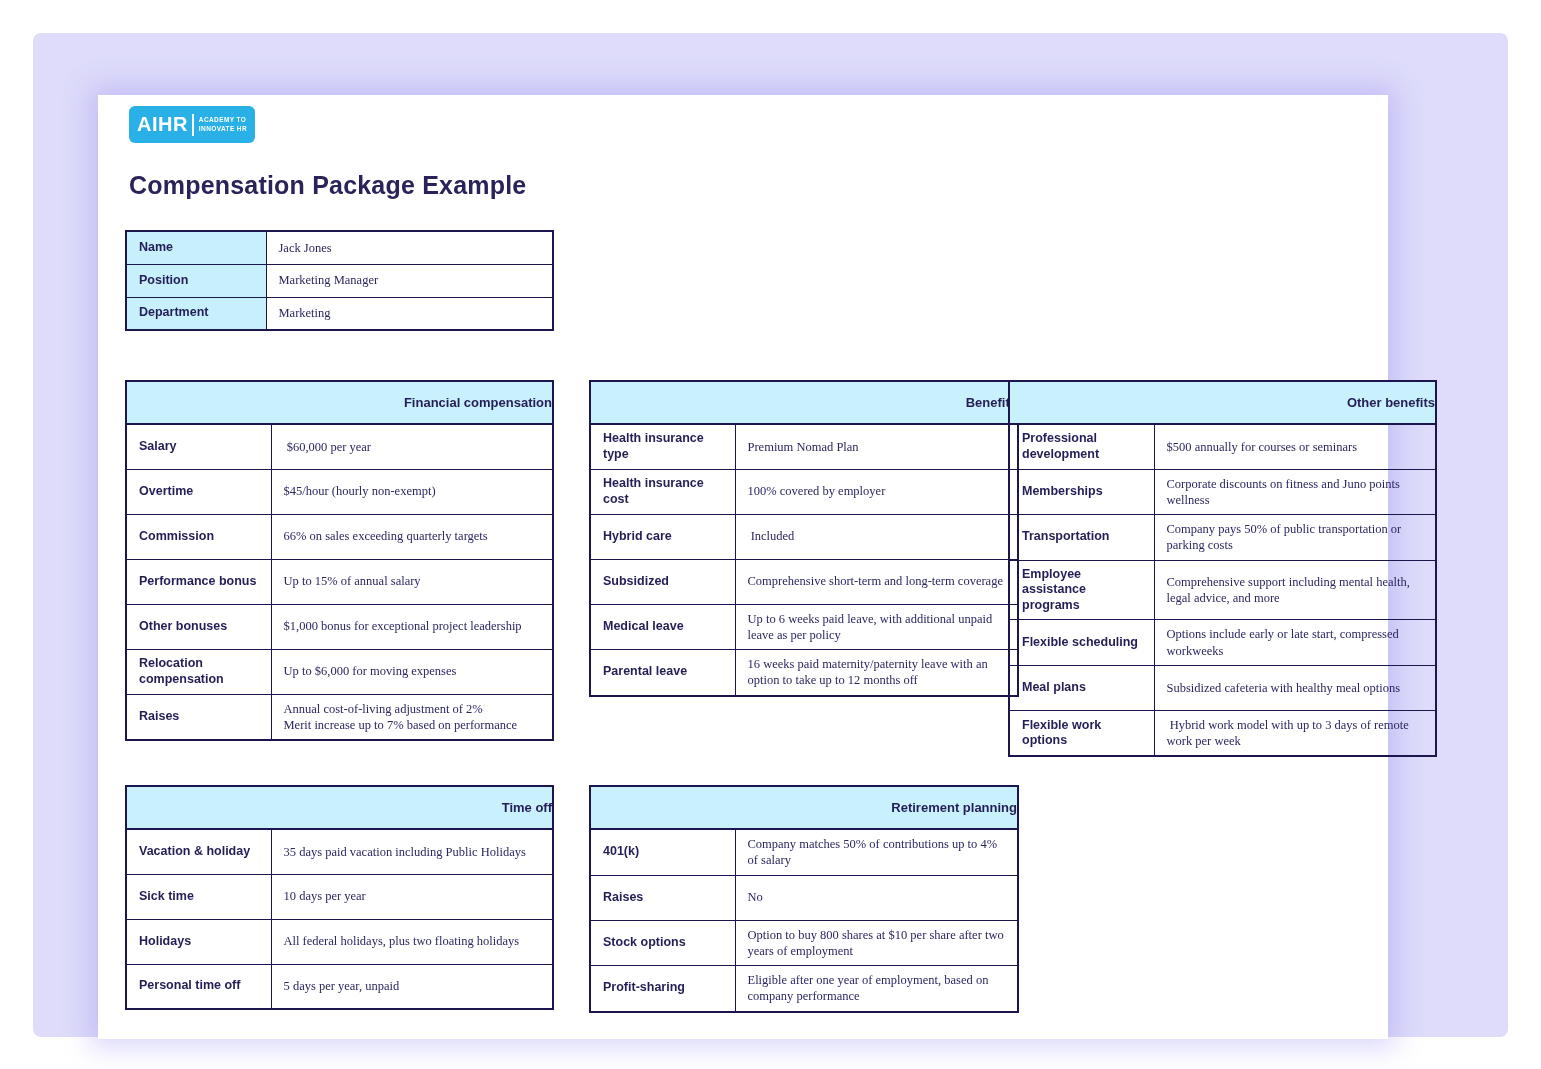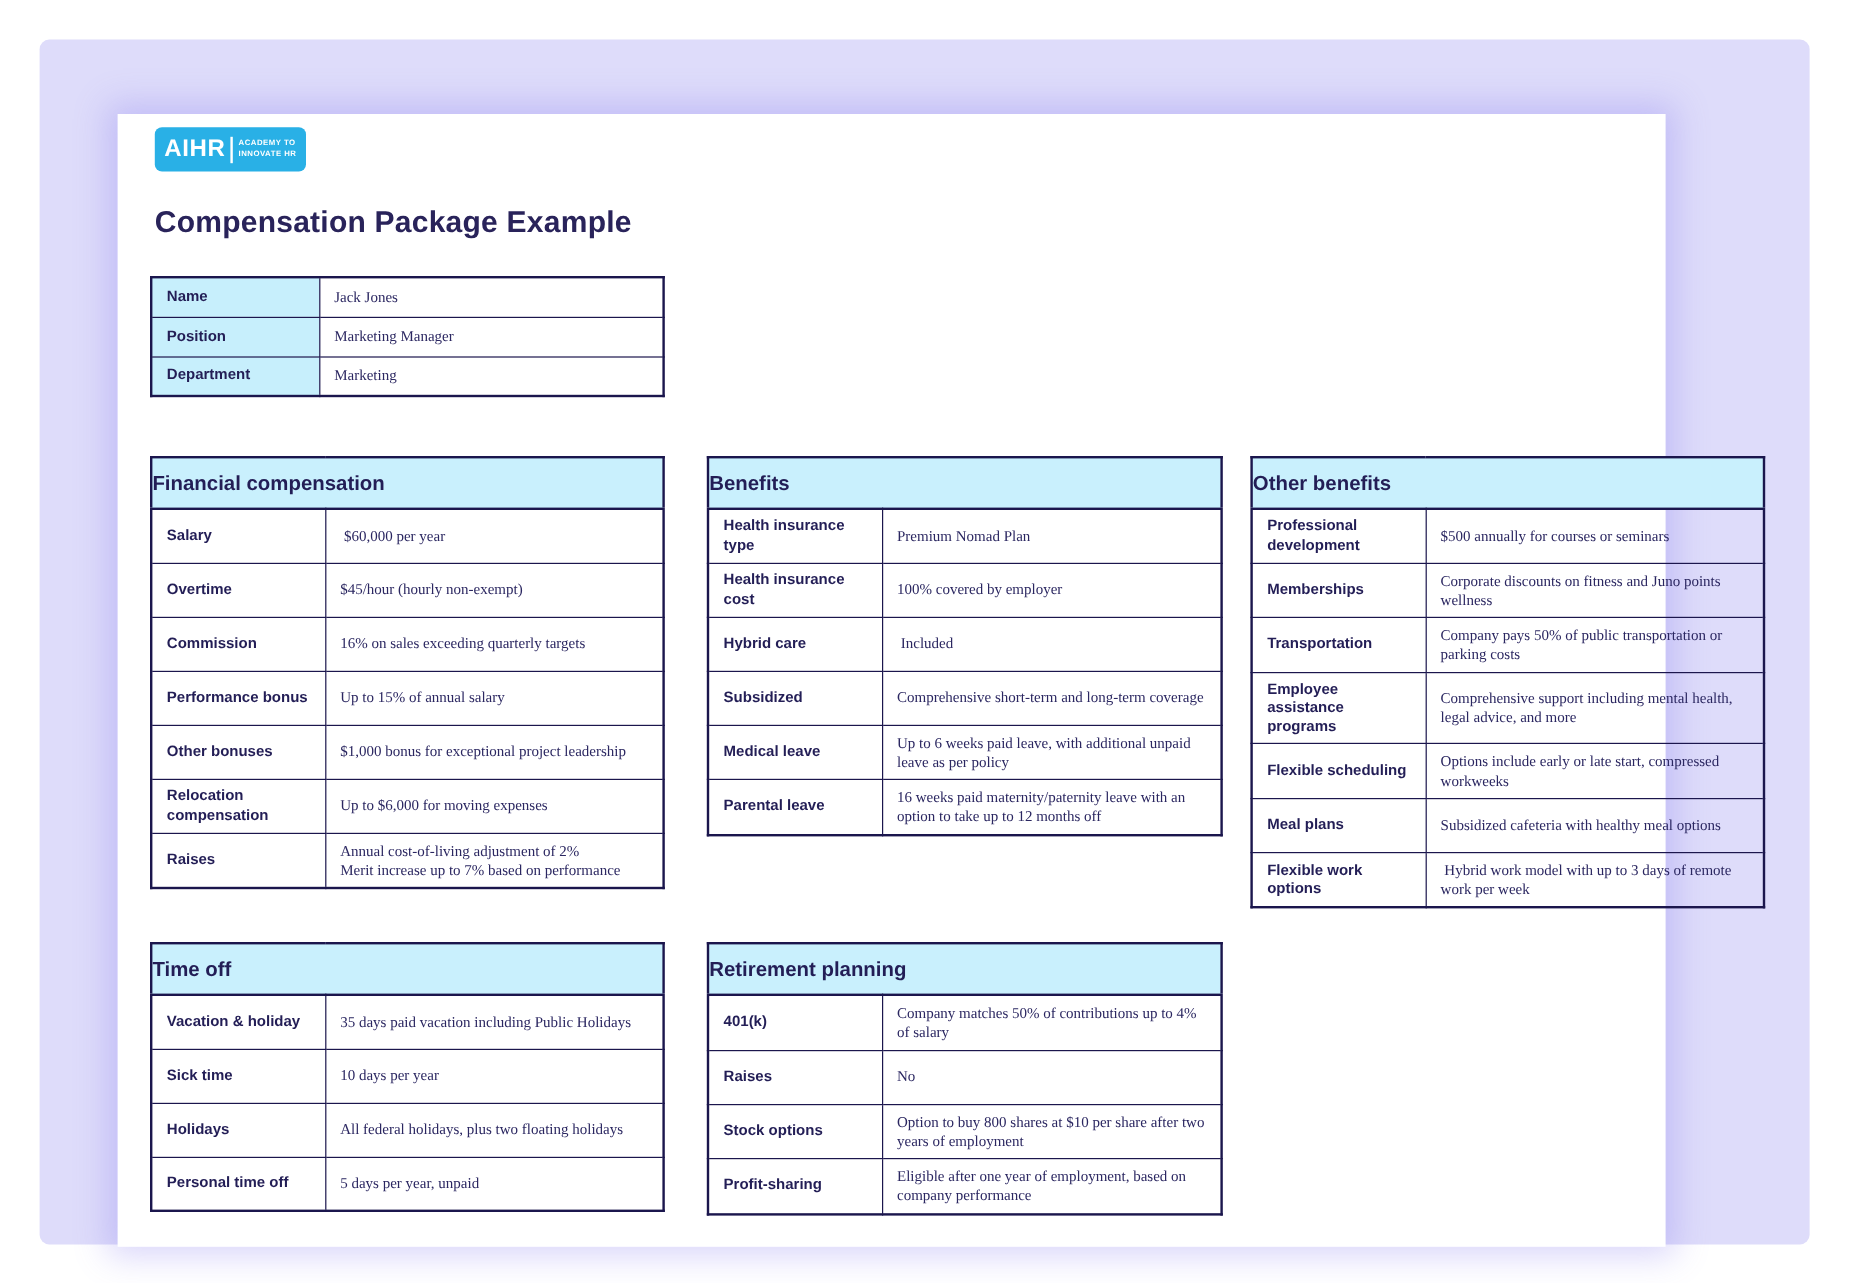--- a/index.html
+++ b/index.html
@@ -32,21 +32,21 @@
     font-size: 25px; font-weight: bold; color: #29235a; letter-spacing: 0.2px;
   }
 
   
   .tbl { position: absolute; }
   table { border-collapse: collapse; width: 100%; table-layout: fixed; }
   table, th, td { border: 1px solid #1b164d; }
   table { border: 2px solid #1b164d; }
   th.tbl-title {
     height: 43px; background: #c9f0fd; border-bottom: 2px solid #1b164d;
-    font-size: 17px; font-weight: bold; color: #231e56; text-align: left;
+    font-size: 13px; font-weight: bold; color: #231e56; text-align: right;
   }
   td { height: 45px; vertical-align: middle; font-size: 12.5px; color: #2b2761; }
   td.lbl { font-weight: bold; padding: 6px 8px 6px 12px; line-height: 1.25; color: #231e56; }
   td.val { font-weight: normal; padding: 6px 10px 6px 12px; line-height: 1.3; white-space: pre-wrap; font-family: Liberation Serif, serif; }
 
   
   .info-tbl td { height: 33px; }
   .info-tbl td.lbl { background: #c7effc; }
   .info-tbl col.c1 { width: 140px; }
 
@@ -105,21 +105,21 @@
         <tr>
           <td class="lbl">Salary</td>
           <td class="val"> $60,000 per year</td>
         </tr>
         <tr>
           <td class="lbl">Overtime</td>
           <td class="val">$45/hour (hourly non-exempt)</td>
         </tr>
         <tr>
           <td class="lbl">Commission</td>
-          <td class="val">16% on sales exceeding quarterly targets</td>
+          <td class="val">66% on sales exceeding quarterly targets</td>
         </tr>
         <tr>
           <td class="lbl">Performance bonus</td>
           <td class="val">Up to 15% of annual salary</td>
         </tr>
         <tr>
           <td class="lbl">Other bonuses</td>
           <td class="val">$1,000 bonus for exceptional project leadership</td>
         </tr>
         <tr>
@@ -166,21 +166,21 @@
           <td class="val">Up to 6 weeks paid leave, with additional unpaid leave as per policy</td>
         </tr>
         <tr>
           <td class="lbl">Parental leave</td>
           <td class="val">16 weeks paid maternity/paternity leave with an option to take up to 12 months off</td>
         </tr>
       </tbody>
         </table>
     </div>
 
-    <div class="tbl" style="left:944px; top:285px; width:429px;">
+    <div class="tbl" style="left:910px; top:285px; width:429px;">
       <table class="main-tbl">
         <colgroup>
             <col class="c1">
             <col>
           </colgroup>
         <tbody>
             <tr>
           <th class="tbl-title" colspan="2">Other benefits</th>
         </tr>
         <tr>

